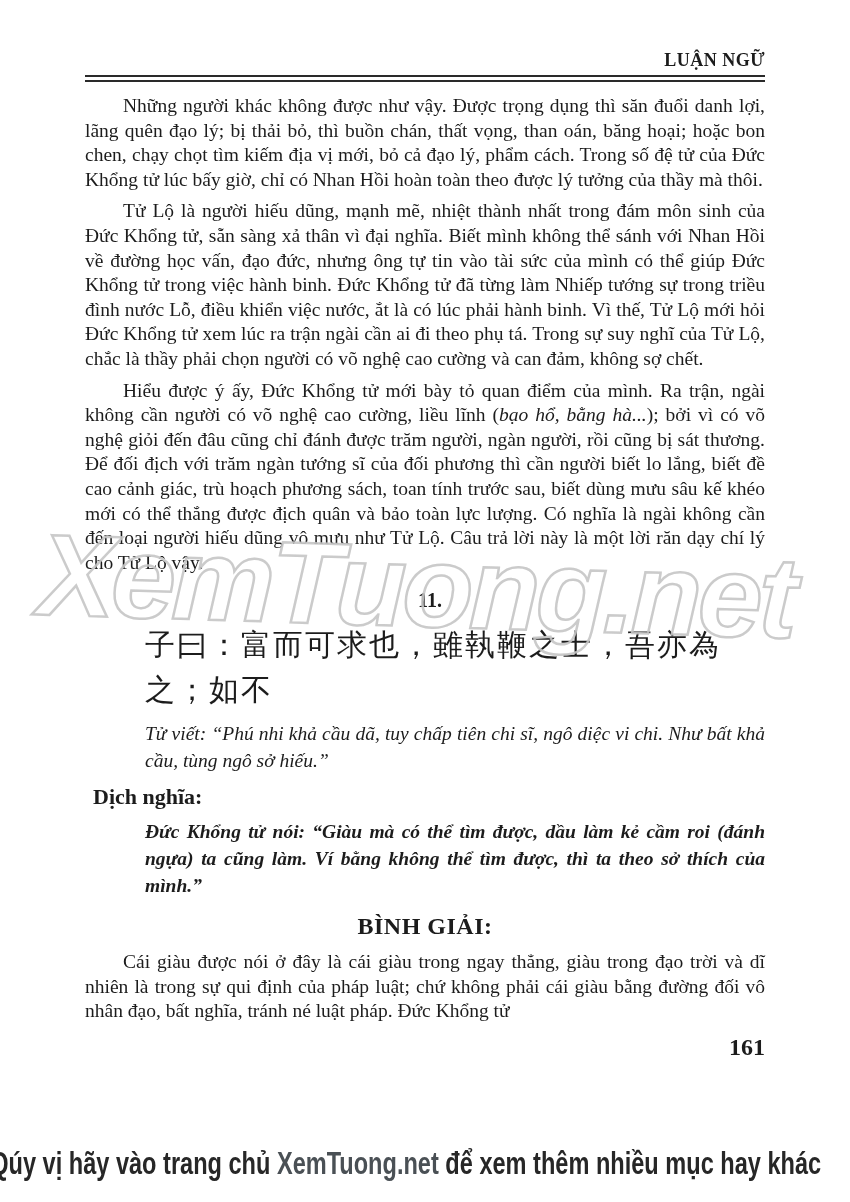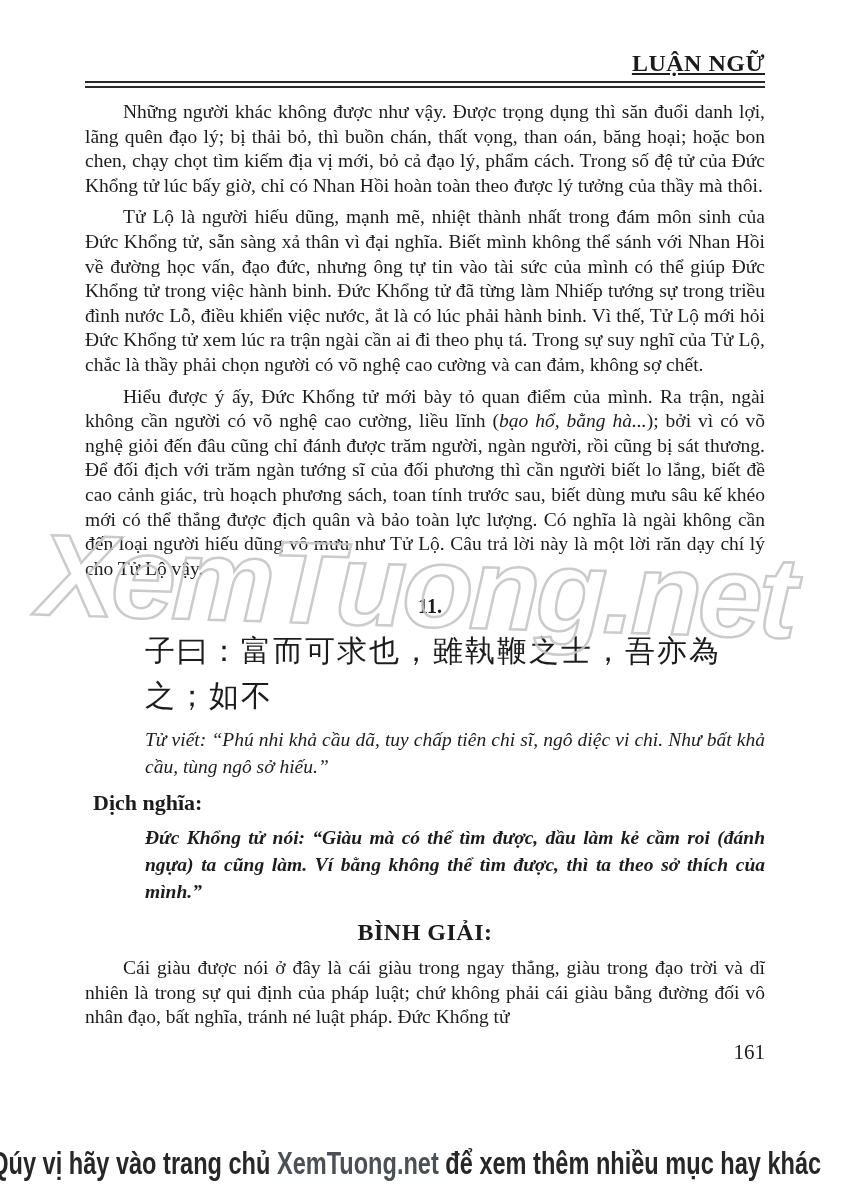--- a/index.html
+++ b/index.html
@@ -13,23 +13,22 @@
   }
   .page{
     position:absolute; inset:0;
     padding:50px 85px 0 85px;
     box-sizing:border-box;
   }
   
   .header{ text-align:right; }
   .header-title{
     font-weight:bold;
-    font-size:24px;
+    font-size:18px;
     letter-spacing:0.5px;
-    text-decoration:underline;
   }
   .header-rule{
     margin-top:4px;
     height:3px;
     border-top:2px solid #2a2a2a;
     border-bottom:2px solid #2a2a2a;
   }
   
   .body-text{ margin-top:12px; position:relative; z-index:1; }
   p.para{
@@ -76,22 +75,22 @@
   }
   .binh-giai{
     font-weight:bold;
     font-size:24px;
     margin:14px 0 10px 0;
     letter-spacing:0.5px;
     text-align:center;
   }
   .page-number{
     text-align:right;
-    font-weight:normal;
-    font-size:21px;
+    font-weight:bold;
+    font-size:24px;
     margin-top:10px;
   }
   
   .watermark{
     position:absolute;
     left:38px; top:520px;
     width:800px;
     z-index:2;
     font-family:"Liberation Sans", sans-serif;
     font-weight:bold;

